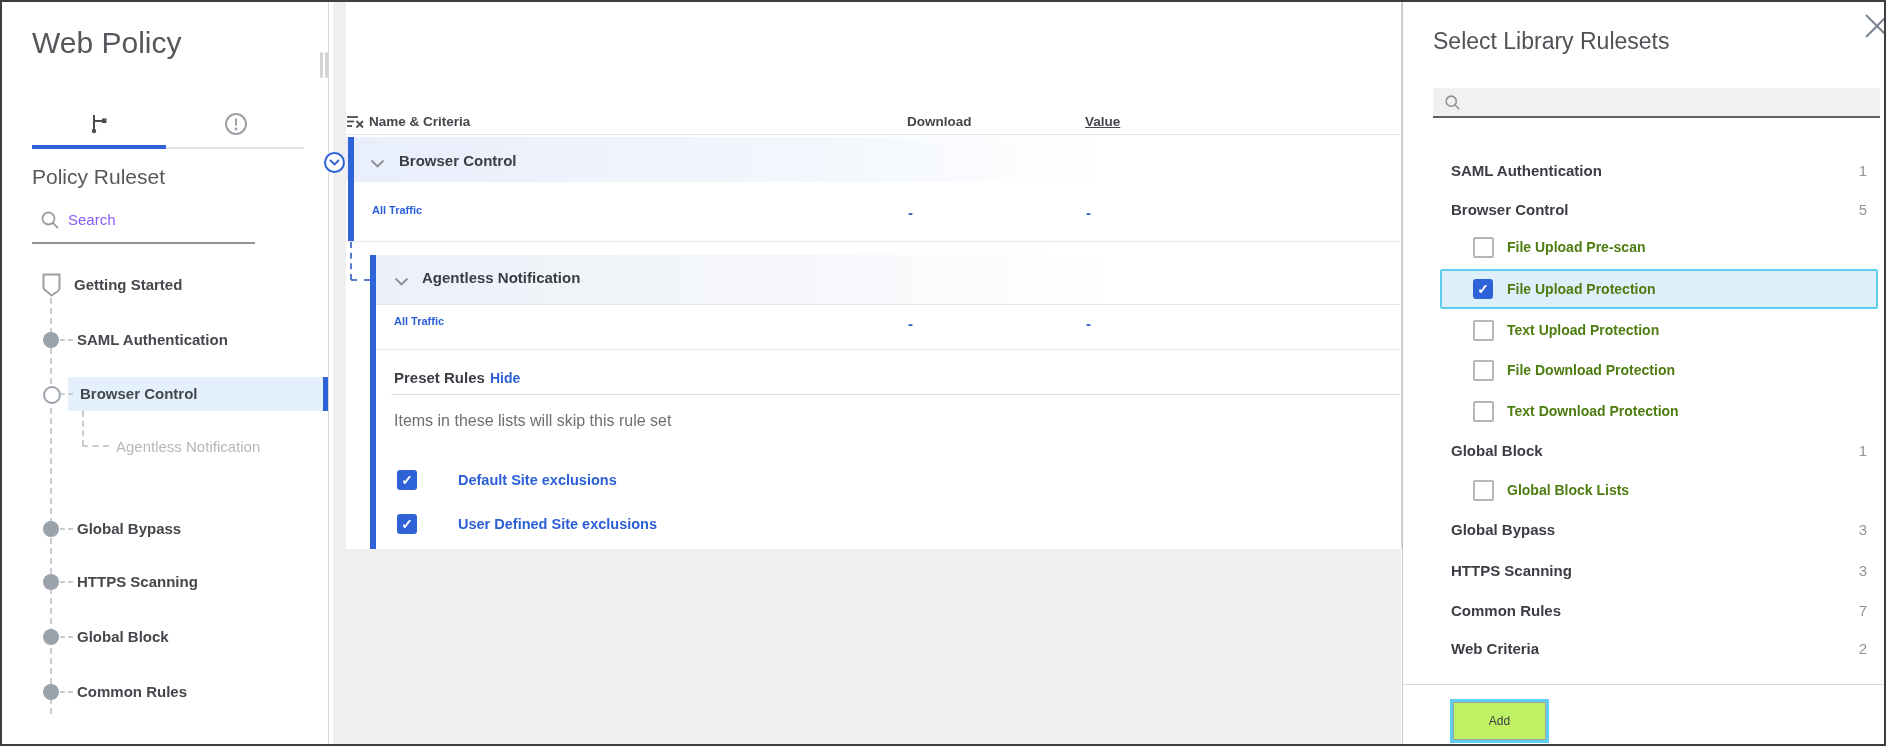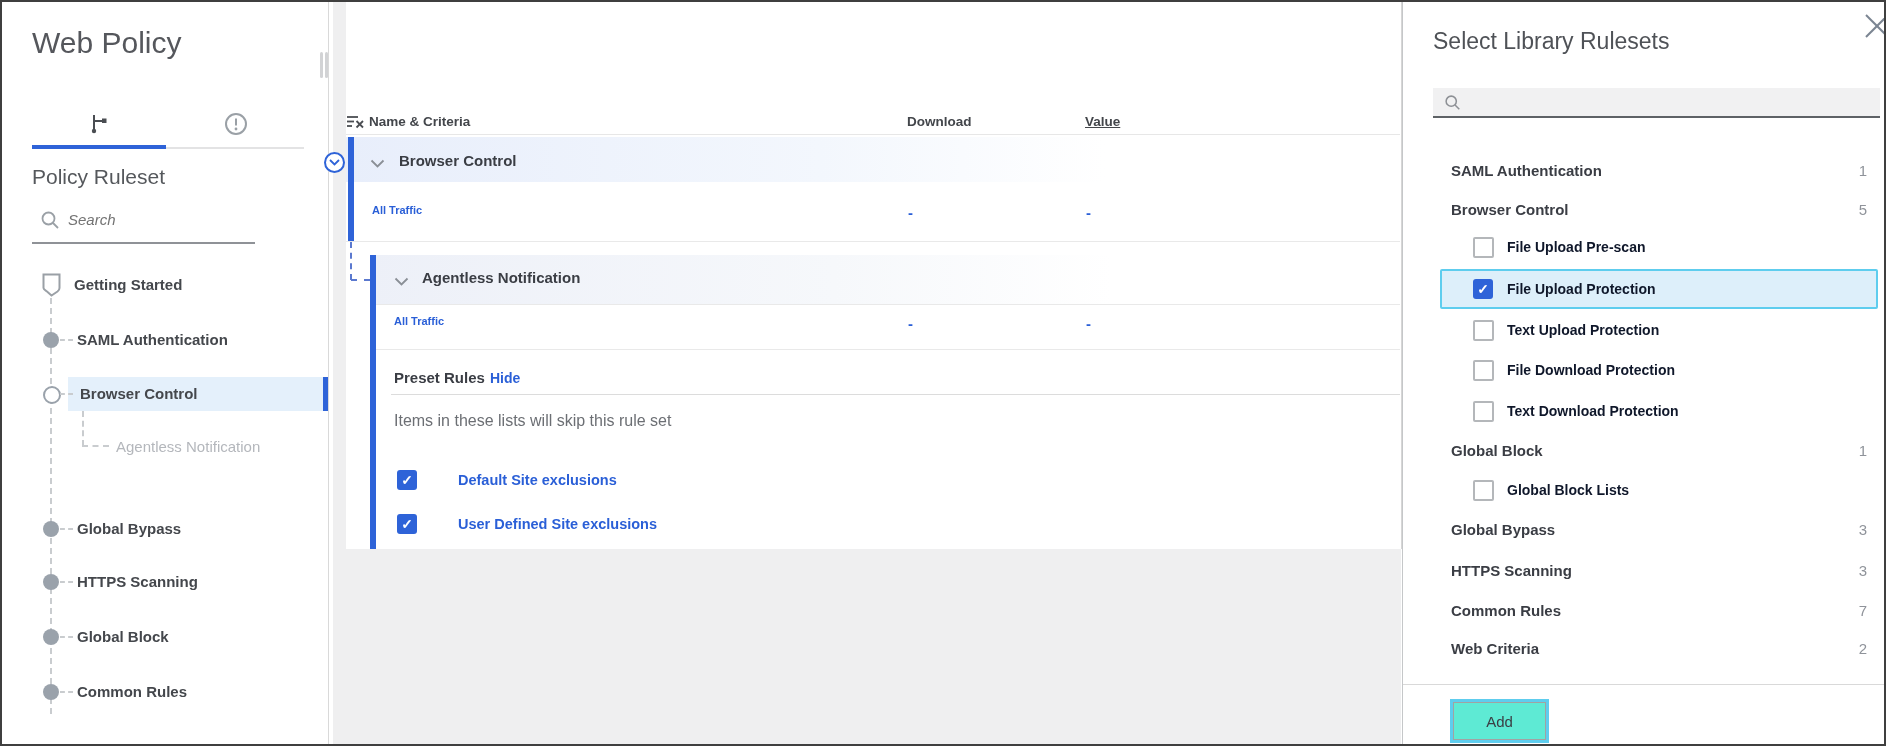--- a/index.html
+++ b/index.html
@@ -7,21 +7,21 @@
         box-sizing:border-box;overflow:hidden;font-family:"Liberation Sans",sans-serif;
         -webkit-font-smoothing:antialiased;}
   .abs{position:absolute;}
   .lbl{white-space:nowrap;}
   
   .sb-title{left:30px;top:24px;font-size:30px;color:#55575c;font-weight:400;}
   .sb-handle{width:3px;height:26px;background:#d2d3d5;border-radius:2px;}
   .tab-underline-active{left:30px;top:143px;width:134px;height:4px;background:#2e63d8;}
   .tab-underline{left:164px;top:145px;width:138px;height:2px;background:#e3e3e4;}
   .sb-heading{left:30px;top:163px;font-size:21px;color:#55585c;font-weight:400;}
-  .sb-search-txt{left:66px;top:209px;font-size:15px;color:#737373;font-style:italic;}
+  .sb-search-txt{left:66px;top:209px;font-size:15px;color:#8b5cf6;}
   .sb-search-line{left:30px;top:240px;width:223px;height:2px;background:#8f9297;}
   .tree-dash{left:48px;top:296px;height:416px;border-left:2px dashed #c9cccf;}
   .node{width:16px;height:16px;border-radius:50%;background:#9aa2ab;}
   .node-hollow{width:14px;height:14px;border-radius:50%;background:#fff;border:2px solid #9aa2ab;}
   .node-dash{width:13px;border-top:2px dashed #c9cccf;}
   .tree-lbl{font-size:15px;font-weight:700;color:#44474c;}
   .tree-lbl-muted{font-size:15px;font-weight:400;color:#b4b7bc;}
   .sb-divider{left:326px;top:0;width:1px;height:742px;background:#d9d9d9;}
   
   .mid-strip{left:331px;top:0;width:13px;height:742px;background:#efeff0;}
@@ -49,27 +49,27 @@
       align-items:center;justify-content:center;color:#fff;font-size:14px;font-weight:700;}
   .cb-un{width:17px;height:17px;border-radius:2px;background:#fff;border:2px solid #b4b7ba;}
   .cb-lbl{font-size:14.5px;font-weight:700;color:#2a5fd7;margin-left:29px;}
   
   .panel{left:1400px;top:0;width:484px;height:742px;background:#fff;border-left:1px solid #c5c7c9;}
   .panel .abs{position:absolute;}
   .pn-title{left:30px;top:26px;font-size:23px;color:#4f5257;font-weight:400;}
   .pn-search{left:30px;top:86px;width:447px;height:28px;background:#f1f1f2;border-bottom:2px solid #5e6266;}
   .pn-item{font-size:15px;font-weight:700;color:#3a3d44;}
   .pn-count{font-size:15px;color:#8f939a;width:30px;text-align:right;}
-  .pn-child{font-size:14px;font-weight:700;color:#0f172a;}
+  .pn-child{font-size:14px;font-weight:700;color:#4d7c0f;}
   .pn-hl{left:37px;top:267px;width:438px;height:40px;background:#ddeffa;border:2px solid #5ecdee;
          border-radius:2px;box-sizing:border-box;}
   .pn-div{left:0;top:682px;width:484px;height:1px;background:#d9d9d9;}
   .add-outer{left:47px;top:697px;width:99px;height:44px;border:3px solid #5ecdee;box-sizing:border-box;}
-  .add-btn{width:100%;height:100%;background:#5eead4;border:1px solid #a2a2a2;box-sizing:border-box;
-           display:flex;align-items:center;justify-content:center;font-size:15px;color:#3b3e44;
+  .add-btn{width:100%;height:100%;background:#bef264;border:1px solid #a2a2a2;box-sizing:border-box;
+           display:flex;align-items:center;justify-content:center;font-size:12px;color:#3b3e44;
            font-family:"Liberation Sans",sans-serif;}
 </style>
 </head>
 <body>
 
 <div class="page">
 
   <div>
     <div class="abs sb-title lbl">Web Policy</div>
 

